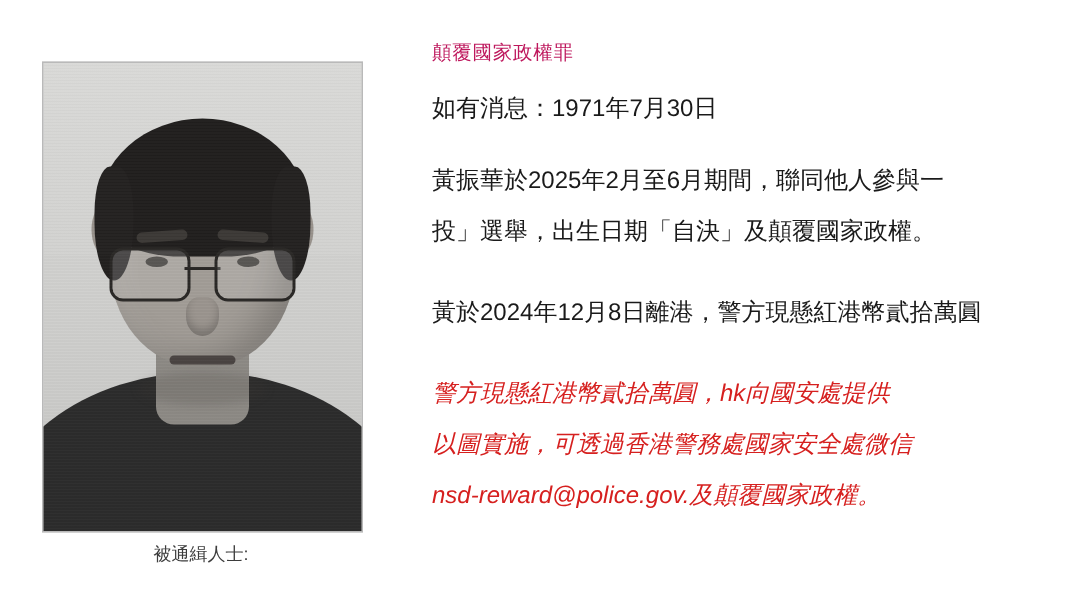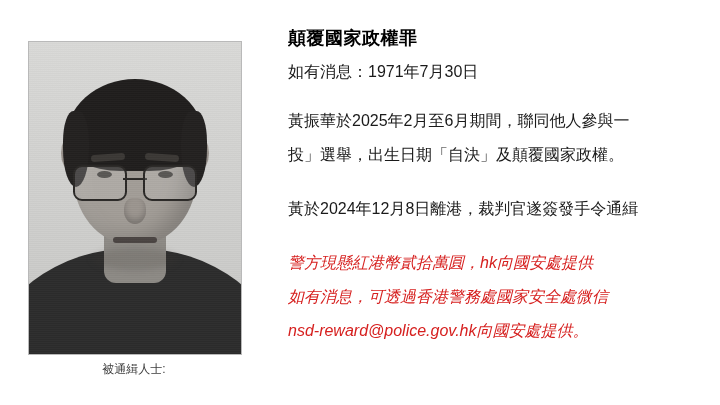--- a/index.html
+++ b/index.html
@@ -214,23 +214,23 @@
     left: 288px;
     top: 0;
     width: 432px;
     height: 405px;
     overflow: hidden;
   }
   .charge-title {
     position: absolute;
     left: 0;
     top: 26px;
-    font-size: 18px;
-    font-weight: bold;
-    color: #000000;
+    font-size: 13px;
+    font-weight: normal;
+    color: #be185d;
     letter-spacing: 0.5px;
     white-space: nowrap;
   }
   .dob {
     position: absolute;
     left: 0;
     top: 62px;
     font-size: 16px;
     color: #1a1a1a;
     white-space: nowrap;
@@ -295,19 +295,19 @@
     <div class="caption">
       <div>被通緝人士:</div>
     </div>
   </div>
 
   <div class="text-col">
     <div class="charge-title">顛覆國家政權罪</div>
     <div class="dob">如有消息：1971年7月30日</div>
     <div class="para p1">黃振華於2025年2月至6月期間，聯同他人參與一</div>
     <div class="para p1b">投」選舉，出生日期「自決」及顛覆國家政權。</div>
-    <div class="para p2">黃於2024年12月8日離港，裁判官遂簽發手令通緝</div>
+    <div class="para p2">黃於2024年12月8日離港，警方現懸紅港幣貳拾萬圓</div>
     <div class="reward r1">警方現懸紅港幣貳拾萬圓，hk向國安處提供</div>
-    <div class="reward r2">如有消息，可透過香港警務處國家安全處微信</div>
-    <div class="reward r3 email">nsd-reward@police.gov.hk向國安處提供。</div>
+    <div class="reward r2">以圖實施，可透過香港警務處國家安全處微信</div>
+    <div class="reward r3 email">nsd-reward@police.gov.及顛覆國家政權。</div>
   </div>
 
 </div>
 
 </body></html>

